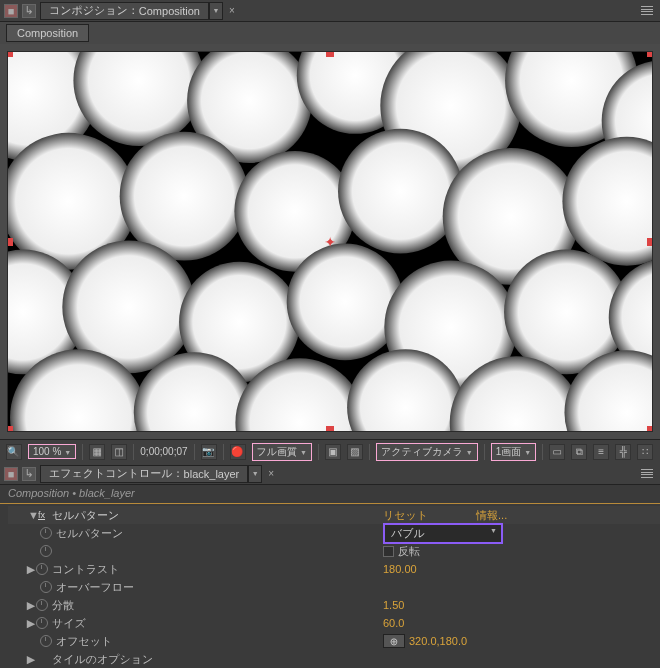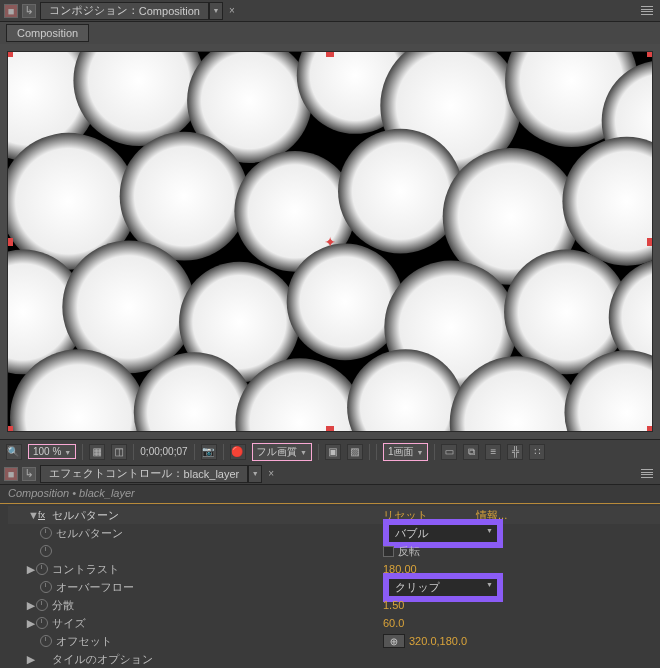--- a/index.html
+++ b/index.html
@@ -34,21 +34,21 @@
 .params { padding:2px 0 0 8px; border-top:1px solid #b88a3a; }
 .param-row { display:flex; align-items:center; height:18px; position:relative; }
 .indent0{padding-left:4px}.indent1{padding-left:18px}.indent2{padding-left:32px}
 .disclose { width:10px; text-align:center; color:#aaa; cursor:pointer; }
 .fx-label{color:#ccc;font-size:11px}
 .stopwatch{width:12px;height:12px;display:inline-block;border:1px solid #777;border-radius:50%;margin-right:4px;position:relative;flex-shrink:0}
 .stopwatch::after{content:"";position:absolute;top:1px;left:4px;width:1px;height:4px;background:#777}
 .param-name{color:#bbb;font-size:11px;flex:0 0 auto}
 .val-col{position:absolute;left:375px;display:flex;align-items:center;gap:4px}
 .link-val{color:#d9a33a;font-size:11px;cursor:pointer}
-.dd-box{background:#2a2a2a;border:6px solid #8b5cf6;color:#ccc;font-size:11px;padding:1px 8px 1px 6px;width:120px;position:relative}
+.dd-box{background:#2a2a2a;border:2px solid #8b5cf6;color:#ccc;font-size:11px;padding:1px 8px 1px 6px;width:120px;position:relative}
 .dd-box::after{content:"▼";position:absolute;right:4px;top:2px;font-size:7px;color:#aaa}
 .chk{width:11px;height:11px;border:1px solid #666;background:#2f2f2f;display:inline-block}
 .crosshair-btn{width:22px;height:14px;border:1px solid #222;background:#555;display:flex;align-items:center;justify-content:center;font-size:10px;color:#ccc}
 .eye-col{width:12px;margin-right:4px;flex-shrink:0;text-align:center;color:#ccc}
 .fx-col{width:14px;flex-shrink:0;font-size:9px;color:#ccc;text-decoration:underline}
 </style>
 </head>
 <body>
 
 <div class="panel-tab-row">
@@ -145,20 +145,24 @@
   <div class="sep"></div>
   <div class="tb-icon" style="background:#444">🔴</div>
   <div class="tb-dd">
       <span>フル画質</span>
       <span class="tri"></span>
     </div>
   <div class="sep"></div>
   <div class="tb-icon">▣</div>
   <div class="tb-icon">▨</div>
   <div class="sep"></div>
+  <div class="tb-dd">
+      <span>アクティブカメラ</span>
+      <span class="tri"></span>
+    </div>
   <div class="sep"></div>
   <div class="tb-dd">
       <span>1画面</span>
       <span class="tri"></span>
     </div>
   <div class="sep"></div>
   <div class="tb-icon">▭</div>
   <div class="tb-icon">⧉</div>
   <div class="tb-icon">≡</div>
   <div class="tb-icon">╬</div>
@@ -228,23 +232,20 @@
       <span class="stopwatch"></span>
       <span class="param-name">コントラスト</span>
       <div class="val-col">
           <span class="link-val">180.00</span>
         </div>
     </div>
 
     <div class="param-row indent2">
       <span class="stopwatch"></span>
       <span class="param-name">オーバーフロー</span>
-      <div class="val-col">
-          <div class="dd-box">クリップ</div>
-        </div>
     </div>
 
     <div class="param-row indent1">
       <span class="disclose">▶</span>
       <span class="stopwatch"></span>
       <span class="param-name">分散</span>
       <div class="val-col">
           <span class="link-val">1.50</span>
         </div>
     </div>

